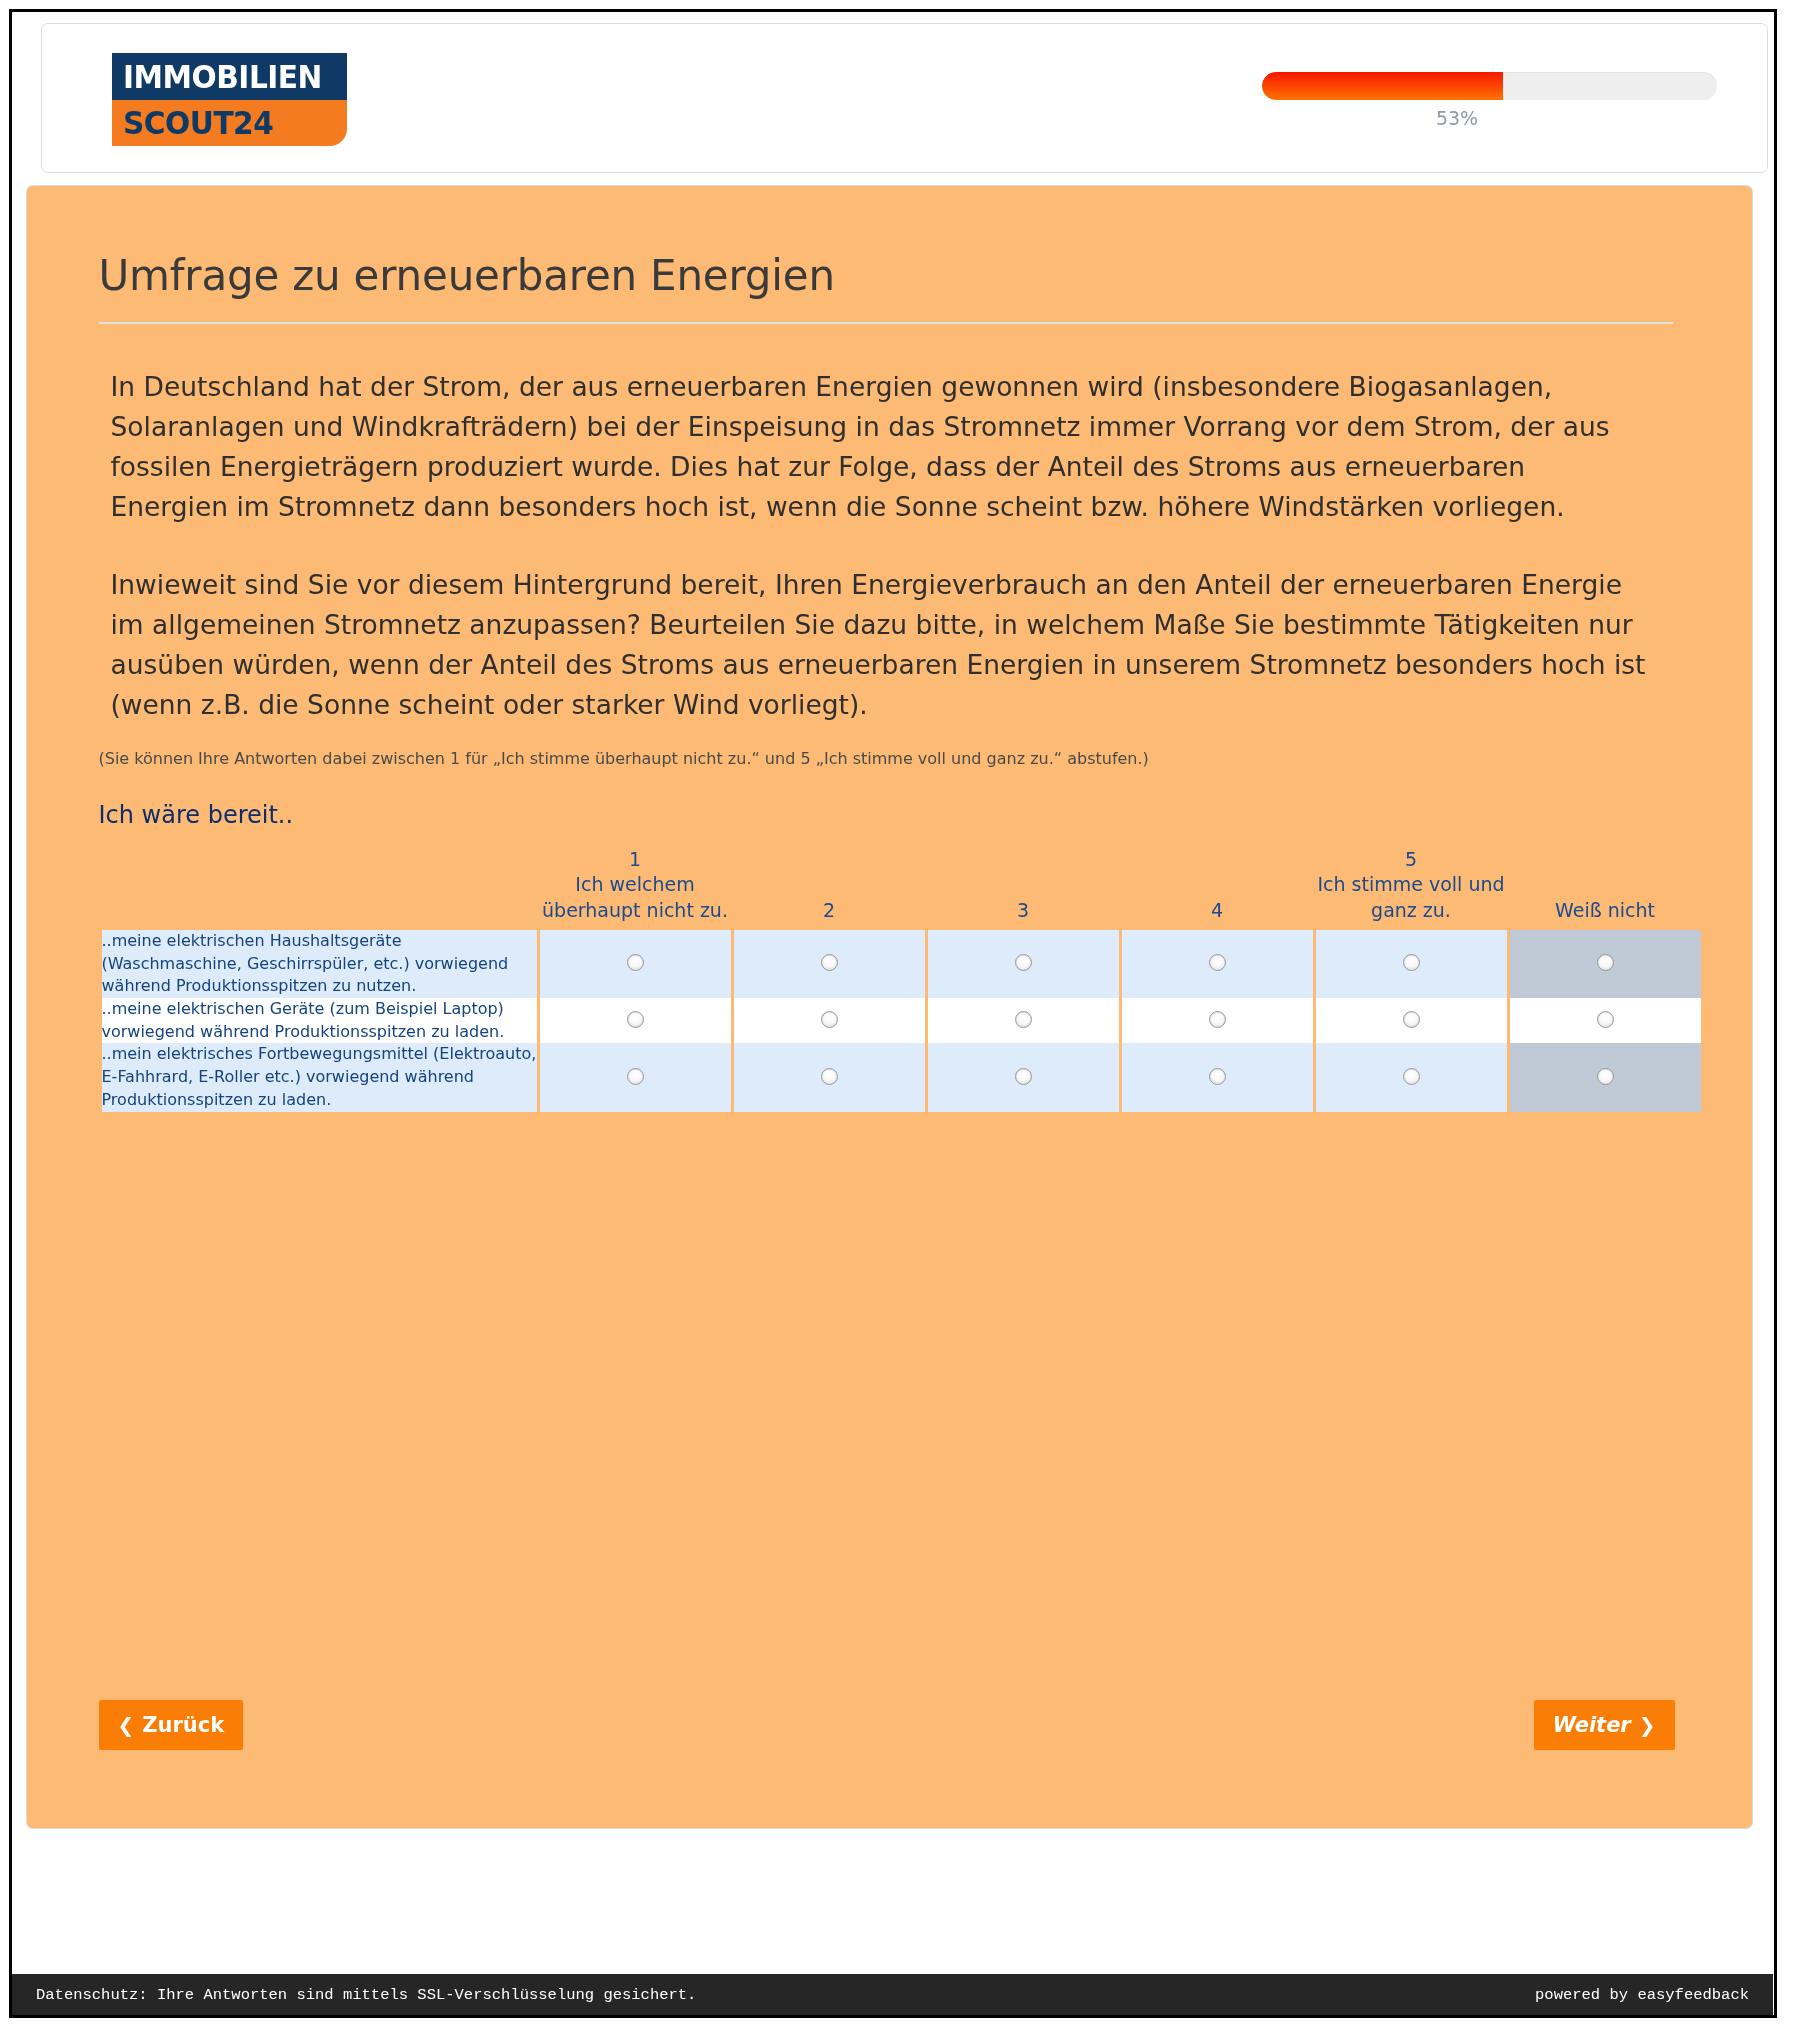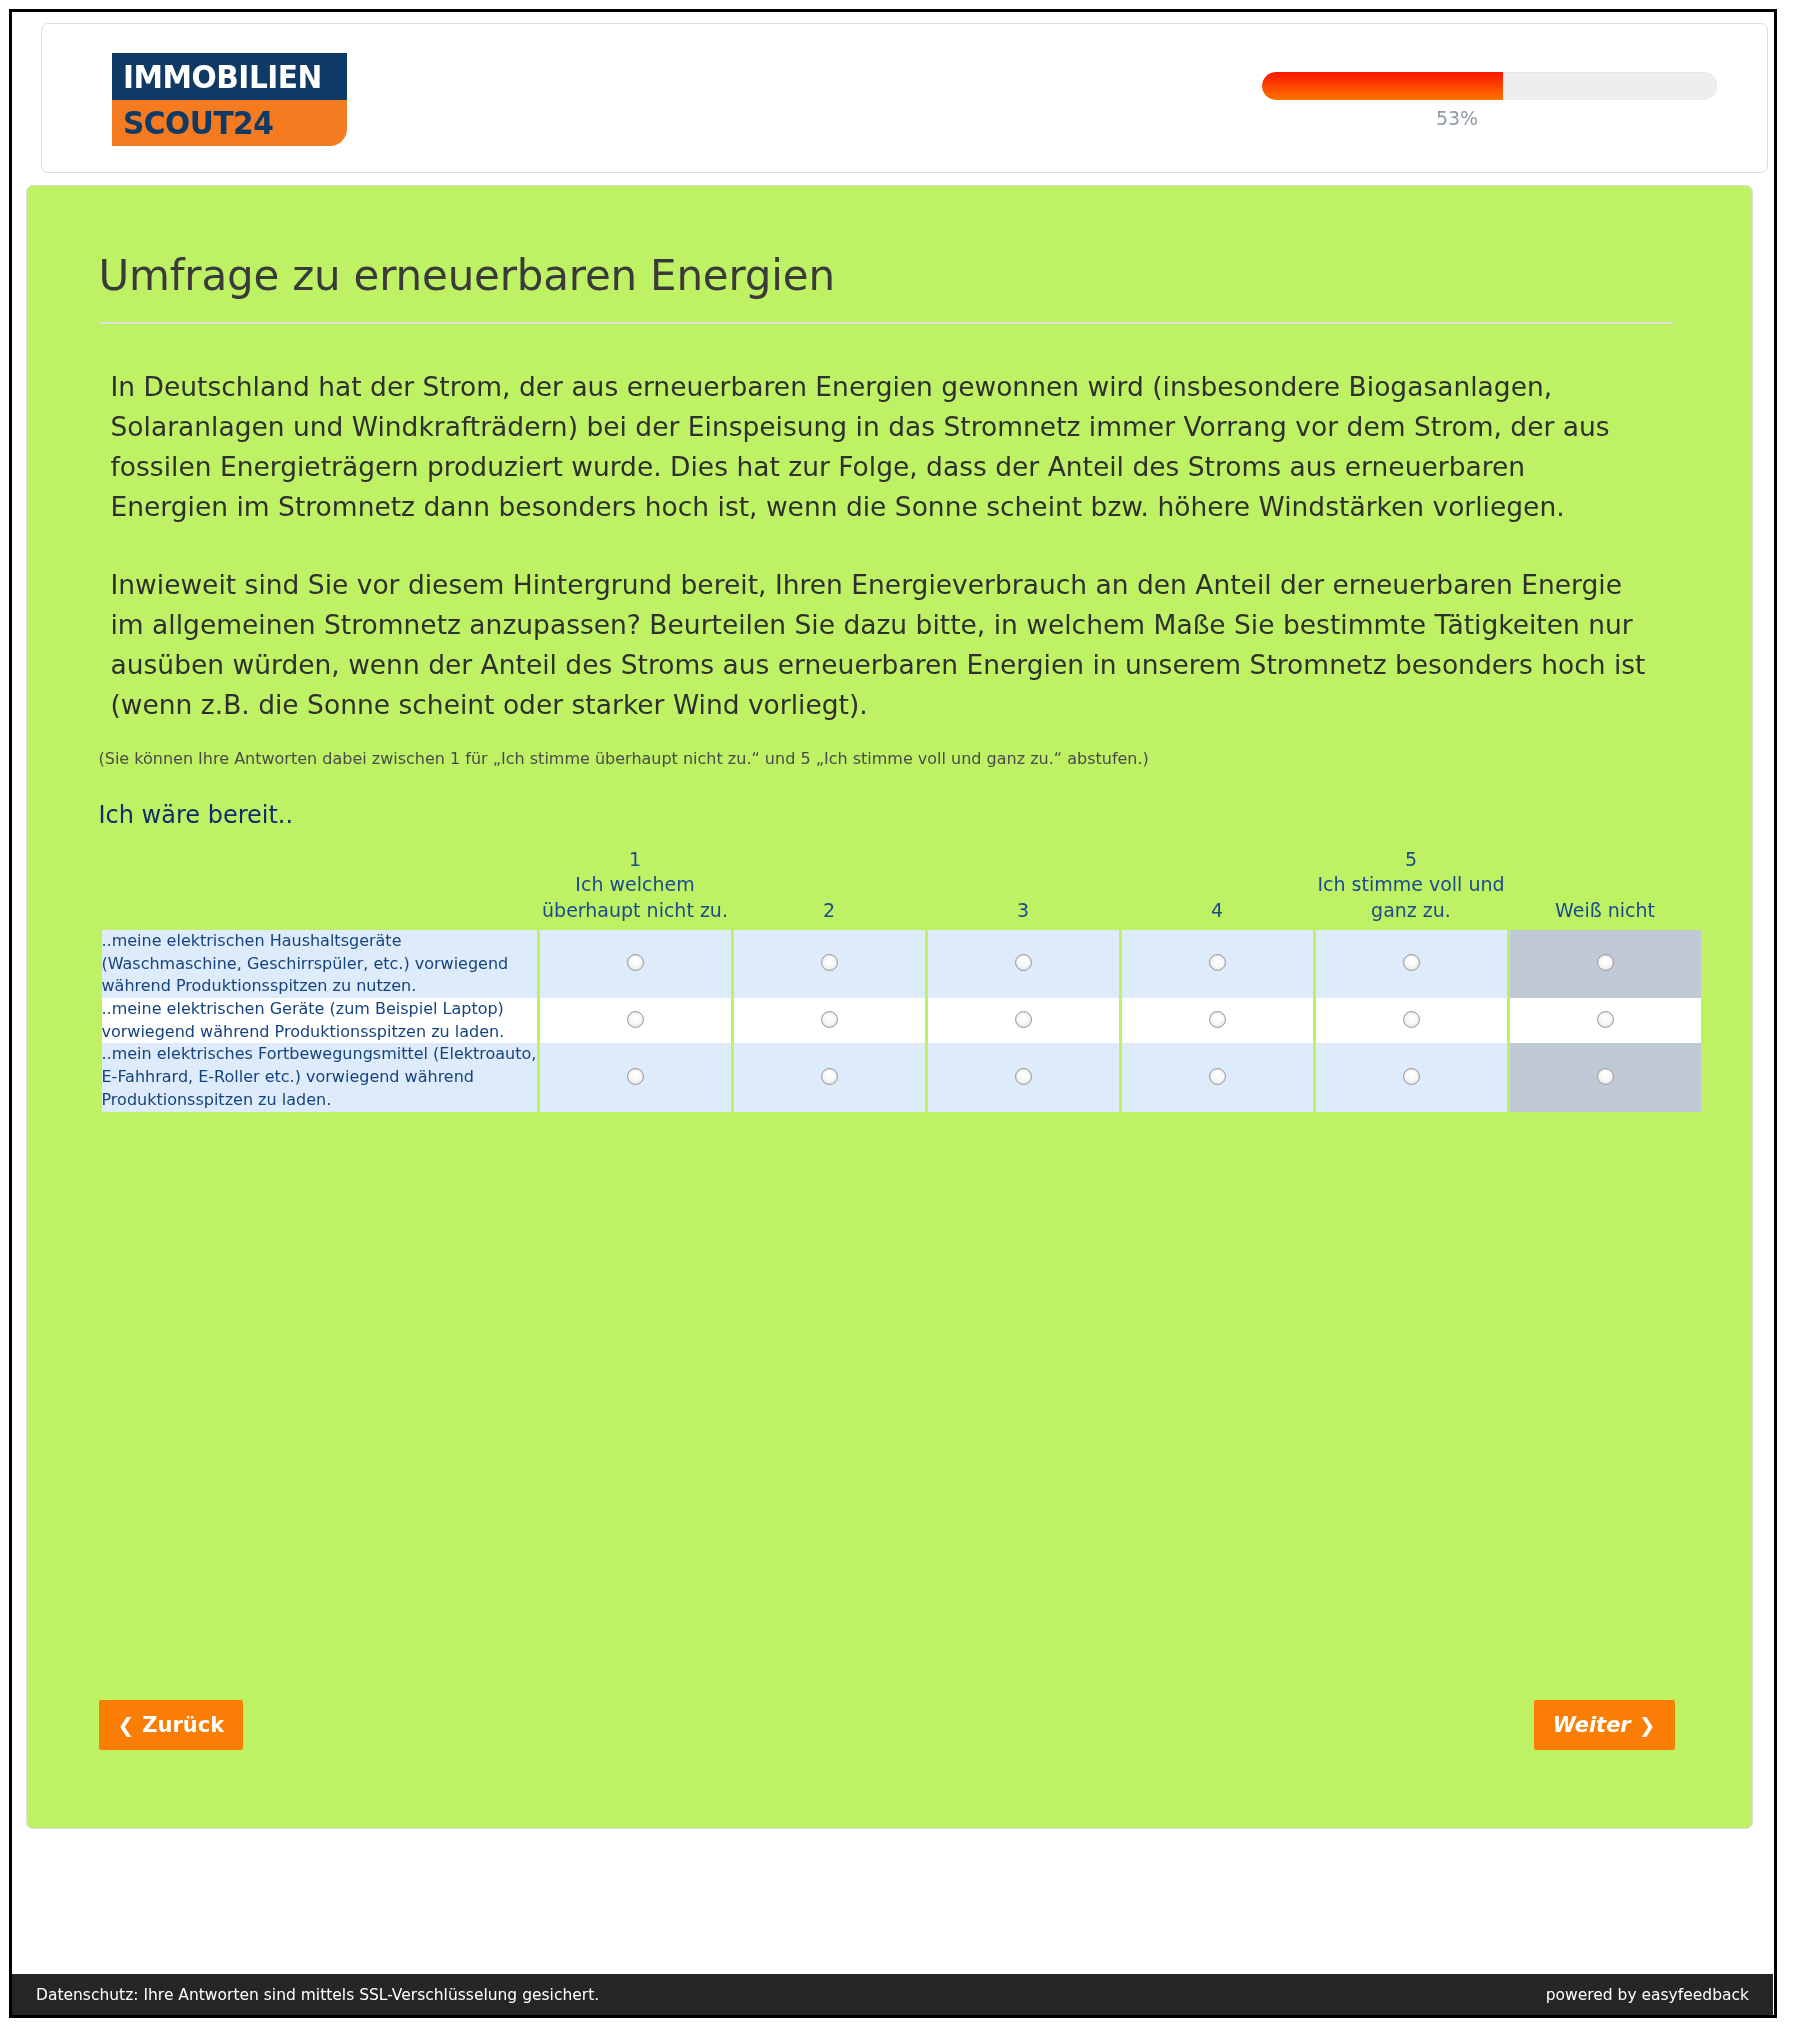--- a/index.html
+++ b/index.html
@@ -117,21 +117,21 @@
 
   
   .main-card {
     position: absolute;
     left: 13.5px;
     top: 173px;
     width: 1727px;
     height: 1644px;
     border: 1.5px solid #dcdcdc;
     border-radius: 7px;
-    background: #bef264;
+    background: #fdba74;
     box-sizing: border-box;
   }
 
   .inner {
     position: absolute;
     left: 72px;
     top: 65px;
     width: 1584px;
   }
 
@@ -264,20 +264,21 @@
     left: 0;
     bottom: 0;
     width: 1761px;
     height: 41px;
     background: #262626;
     display: flex;
     align-items: center;
     justify-content: space-between;
     padding: 16px 24px;
     box-sizing: border-box;
+    font-family: Liberation Mono, monospace;
   }
   .footer span {
     color: #ffffff;
     font-size: 15.5px;
   }
 </style>
 </head>
 <body>
 
 <div class="page-frame">

